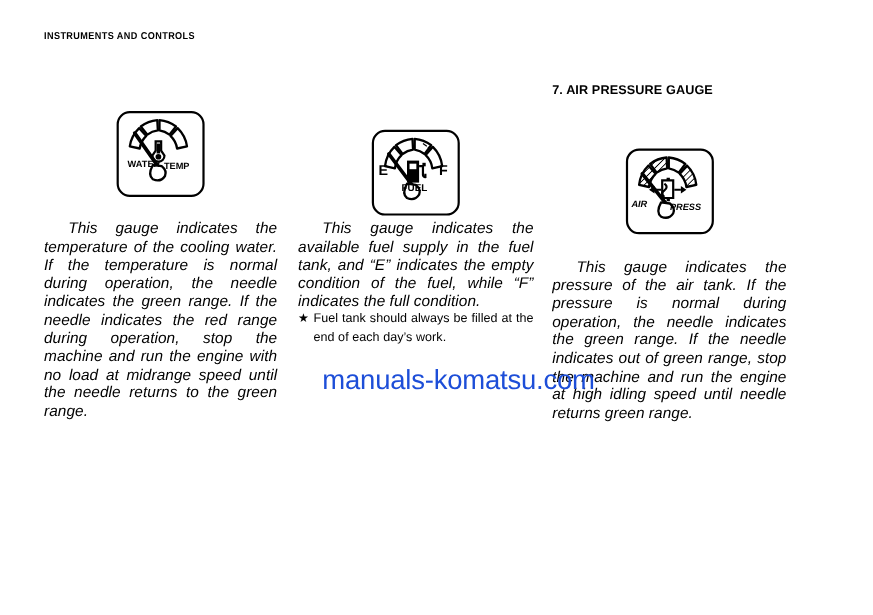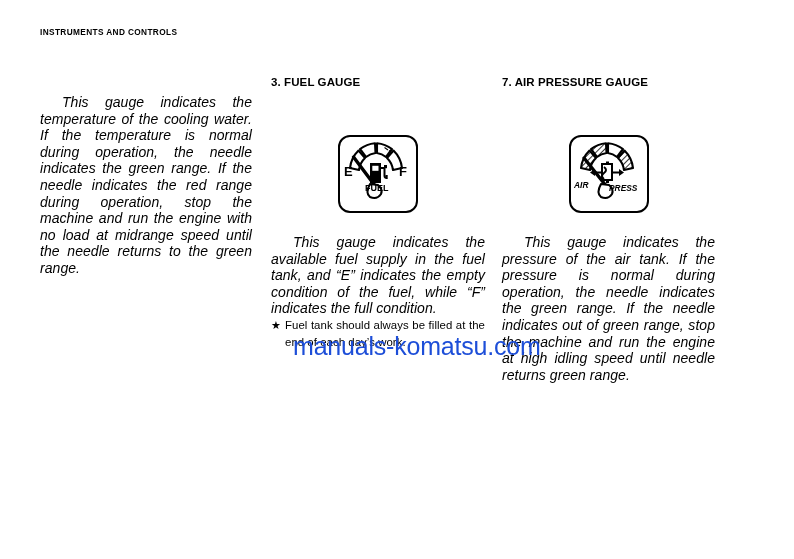--- a/index.html
+++ b/index.html
@@ -93,21 +93,21 @@
     width: 14px;
     font-size: 11px;
     line-height: 16.6px;
   }
   .bullet-body {
     flex: 1 1 auto;
     text-align: justify;
   }
 
   .text-1 { margin-top: 20px; }
-  .text-2 { margin-top: 21px; }
+  .text-2 { margin-top: 3px; }
   .text-3 { margin-top: 21px; }
 
   
   .watermark {
     position: absolute;
     left: 293px;
     top: 332px;
     font-size: 25px;
     font-weight: 400;
     color: #1d4ed8;
@@ -131,27 +131,53 @@
 </head>
 <body>
 
 <div class="page">
 
   <div class="running-header">INSTRUMENTS AND CONTROLS</div>
 
   <div class="col col-1">
 
 
+    <div class="figure fig-1">
+      <div class="gauge-box">
+        <svg class="gauge-svg" width="72" height="70" viewBox="0 0 72 70">
+
+          <g fill="#ffffff" stroke="#000000" stroke-width="2.1" stroke-linejoin="round">
+            <path d="M10 30 A29 29 0 0 1 18.5 13.5 L25 20.5 A20 20 0 0 0 19 32 Z"></path>
+            <path d="M20 12 A29 29 0 0 1 35 6.2 L35.5 15.6 A20 20 0 0 0 26 19.4 Z"></path>
+            <path d="M37 6.2 A29 29 0 0 1 52 12 L46 19.4 A20 20 0 0 0 37 15.6 Z"></path>
+            <path d="M53.5 13.5 A29 29 0 0 1 62 30 L53 32 A20 20 0 0 0 47 20.5 Z"></path>
+          </g>
+
+          <g>
+            <path d="M33.5 25.5 h5 v8.5 l3 4.5 a5.2 5.2 0 0 1 -11 0 l3 -4.5 Z" fill="#ffffff" stroke="#000000" stroke-width="2"></path>
+            <circle cx="36" cy="39.5" r="2.6" fill="#000000"></circle>
+            <rect x="34.4" y="27.5" width="3.2" height="9" fill="#000000"></rect>
+          </g>
+
+          <g>
+            <path d="M14.5 18 L37 50" stroke="#000000" stroke-width="3.4" stroke-linecap="round" fill="none"></path>
+            <path d="M31 47 q-5 9 0 13 q7 3 11 -3 q2 -5 -3 -9 Z" fill="#ffffff" stroke="#000000" stroke-width="2.1" stroke-linejoin="round"></path>
+          </g>
+
+          <text x="8" y="49" font-family="'Liberation Sans', sans-serif" font-size="8.4" font-weight="bold" fill="#000000">WATER</text>
+          <text x="41" y="51" font-family="'Liberation Sans', sans-serif" font-size="8.4" font-weight="bold" fill="#000000">TEMP</text>
+        </svg>
+      </div>
+    </div>
 
     <p class="body-text p-indent text-1">This gauge indicates the temperature of the cooling water. If the temperature is normal during operation, the needle indicates the green range. If the needle indicates the red range during operation, stop the machine and run the engine with no load at midrange speed until the needle returns to the green range.</p>
   </div>
 
   <div class="col col-2">
 
-    <div class="section-heading">3. FUEL GAUGE</div>
 
     <div class="figure fig-2">
       <div class="gauge-box">
         <svg class="gauge-svg" width="72" height="70" viewBox="0 0 72 70">
 
           <g fill="#ffffff" stroke="#000000" stroke-width="2.1" stroke-linejoin="round">
             <path d="M10 31 A29 29 0 0 1 18.5 13.5 L25 21 A20 20 0 0 0 19 33 Z"></path>
             <path d="M20 12 A29 29 0 0 1 35 6.2 L35.5 16 A20 20 0 0 0 26 20 Z"></path>
             <path d="M37 6.2 A29 29 0 0 1 52 12 L46 20 A20 20 0 0 0 37 16 Z"></path>
             <path d="M53.5 13.5 A29 29 0 0 1 62 31 L53 33 A20 20 0 0 0 47 21 Z"></path>

